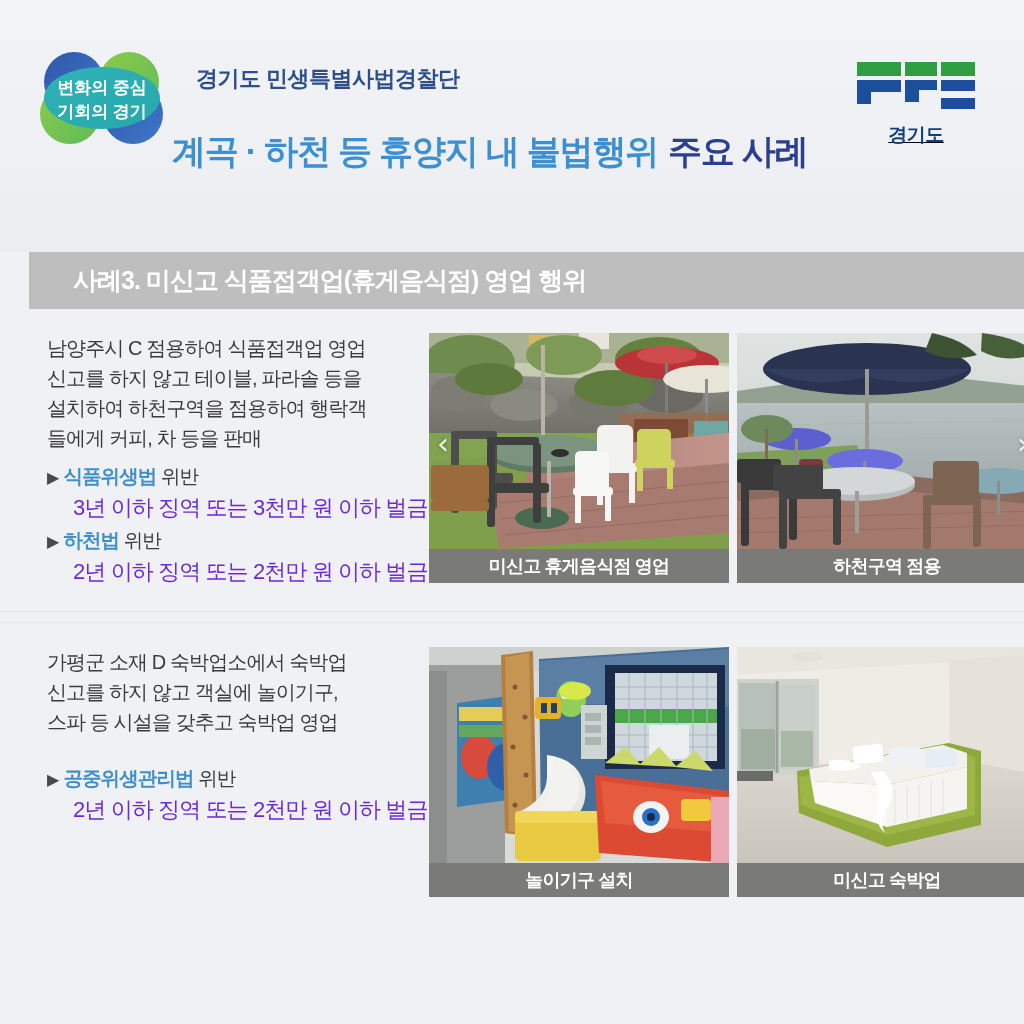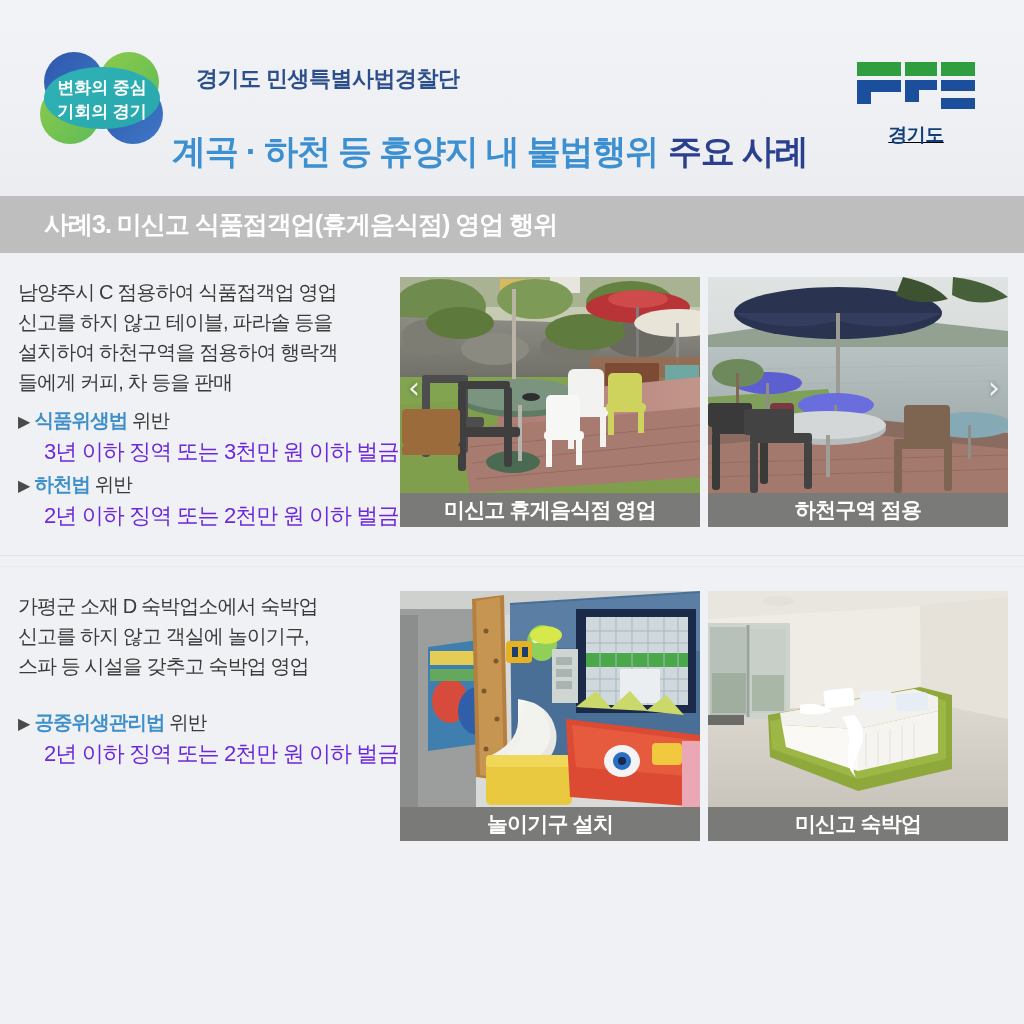--- a/index.html
+++ b/index.html
@@ -18,21 +18,21 @@
   .page {
     position: relative;
     width: 1024px;
     height: 1024px;
     background: #f0f1f4;
   }
 
   
   .header {
     position: relative;
-    height: 196px;
+    height: 252px;
     background: linear-gradient(180deg, #f2f3f6 0%, #eef0f3 60%, #ebedf1 100%);
     box-sizing: border-box;
   }
   .emblem {
     position: absolute;
     left: 28px;
     top: 42px;
     width: 148px;
     height: 110px;
   }
@@ -72,21 +72,21 @@
   .gg-logo svg { display: block; margin: 0 auto; }
   .gg-logo-text {
     margin-top: 6px;
     font-size: 19px;
     font-weight: bold;
     letter-spacing: -0.5px;
     color: #123f7a;
   }
 
   
-  .section { position: relative; background: #f0f1f4; }
+  .section { position: relative; background: #f0f1f4; padding-left: 29px; }
   .sec-divider {
     height: 10px;
     background: #f0f1f4;
     border-top: 1px solid #e2e4e8;
     border-bottom: 1px solid #e8eaee;
   }
   .case-bar {
     height: 57px;
     background: #bebebe;
     display: flex;
@@ -155,21 +155,21 @@
     width: 300px;
     height: 216px;
     overflow: hidden;
     background: #cfd3d6;
   }
   .photo svg { display: block; width: 300px; height: 216px; }
   .photo-caption {
     height: 34px;
     background: #7a7a78;
     color: #ffffff;
-    font-size: 21px;
+    font-size: 18px;
     font-weight: bold;
     letter-spacing: -0.8px;
     display: flex;
     align-items: center;
     justify-content: center;
   }
   .carousel-arrow {
     position: absolute;
     top: 96px;
     font-size: 30px;

